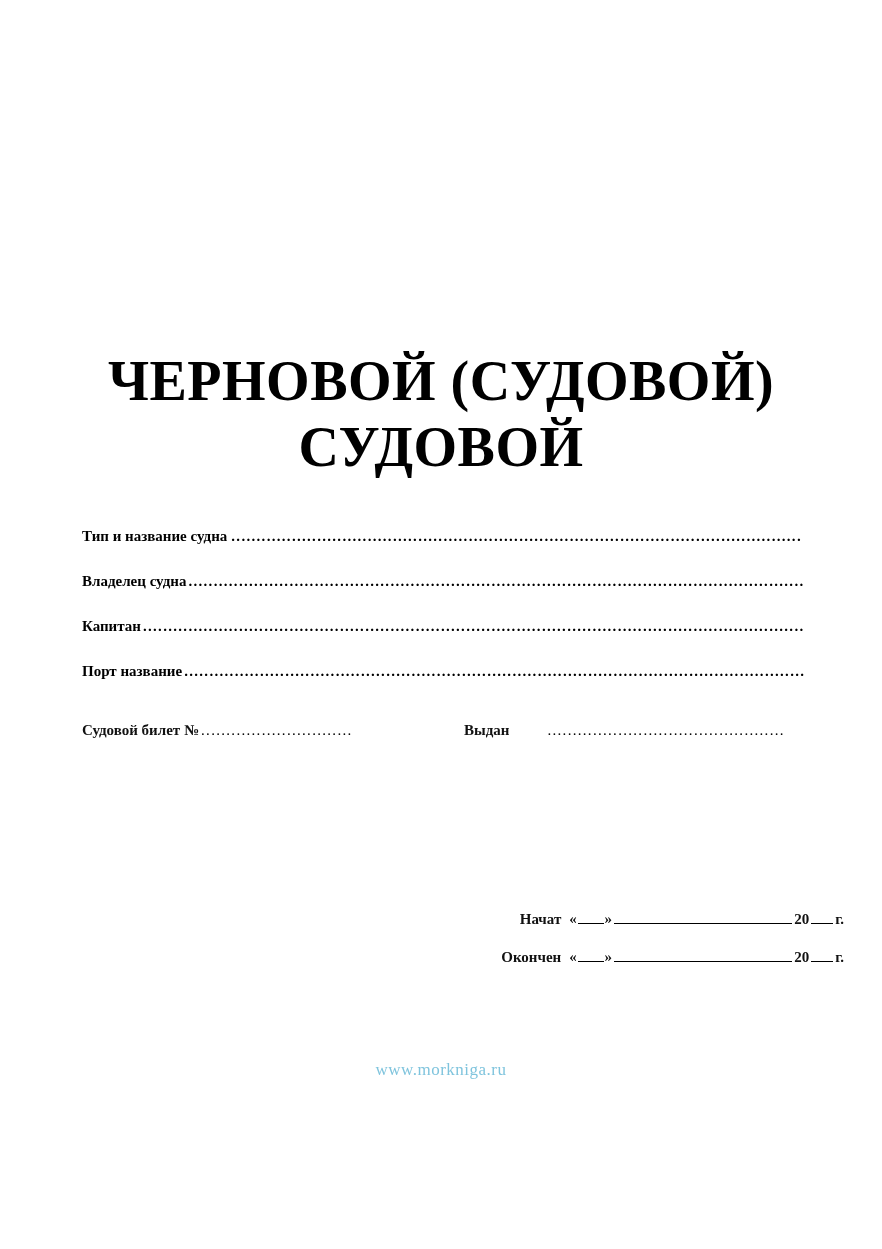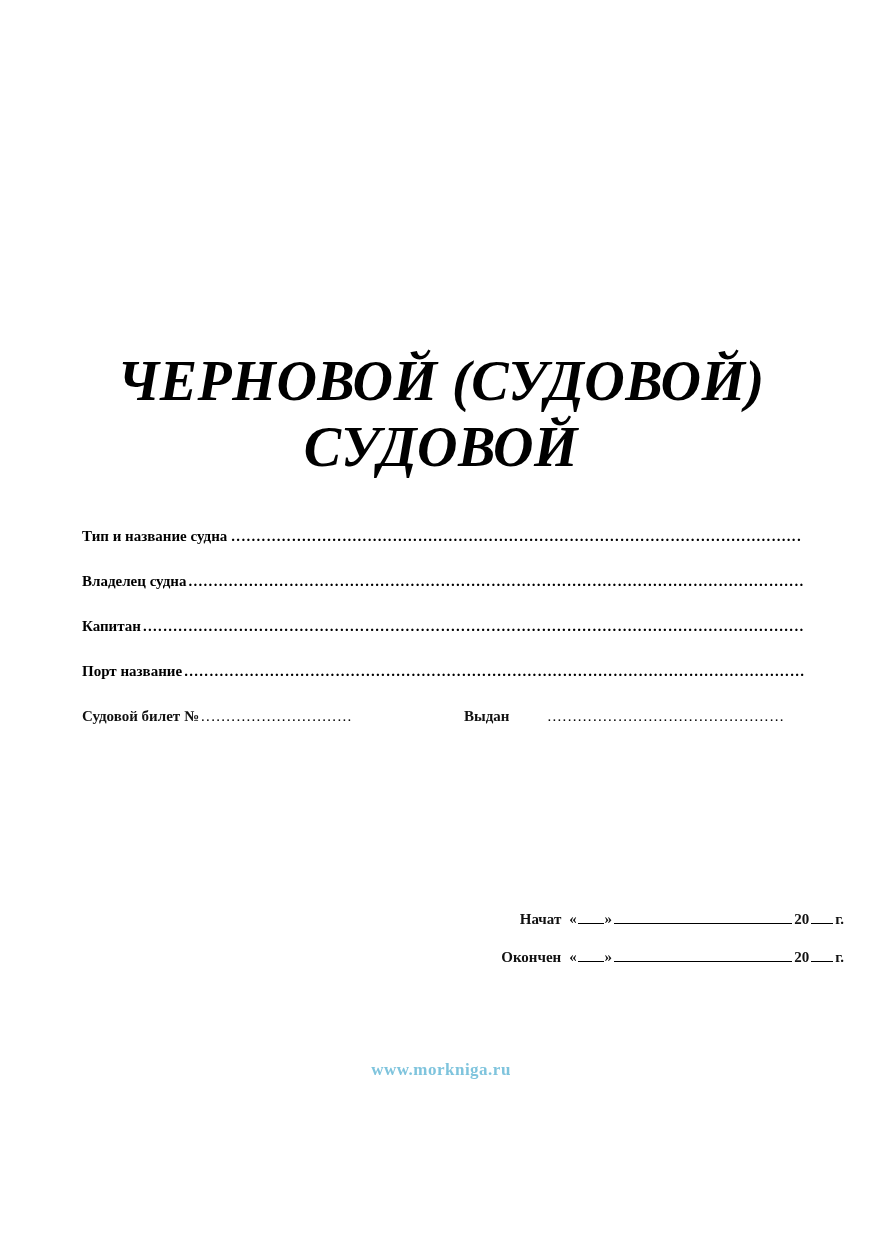--- a/index.html
+++ b/index.html
@@ -24,21 +24,20 @@
     height: 1249px;
     background: #ffffff;
   }
 
   .title-block {
     position: absolute;
     left: 0;
     top: 348px;
     width: 882px;
     text-align: center;
-    font-style: italic;
   }
   .title-line {
     font-family: "Liberation Serif", serif;
     font-weight: bold;
     font-size: 56px;
     letter-spacing: 0.5px;
     line-height: 1.18;
     color: #000000;
   }
 
@@ -75,21 +74,21 @@
   }
   .field-label-mid {
     font-family: "Liberation Serif", serif;
     font-weight: bold;
     font-size: 15px;
     padding: 0 6px 0 12px;
   }
 
   .row-ticket {
     display: flex;
-    align-items: flex-start;
+    align-items: center;
     height: 45px;
   }
   .ticket-left {
     flex: 0 0 370px;
     display: flex;
     align-items: baseline;
     overflow: hidden;
   }
   .ticket-right {
     flex: 1 1 auto;
@@ -145,21 +144,21 @@
   }
   .year-text { font-size: 15px; font-weight: bold; }
 
   .watermark {
     position: absolute;
     left: 0;
     top: 1060px;
     width: 882px;
     text-align: center;
     font-family: "Liberation Serif", serif;
-    font-weight: bold;
+    font-weight: normal;
     font-size: 17px;
     color: #7fc4dd;
     letter-spacing: 0.5px;
   }
 </style>
 </head>
 <body>
 
 <div class="page">
 

